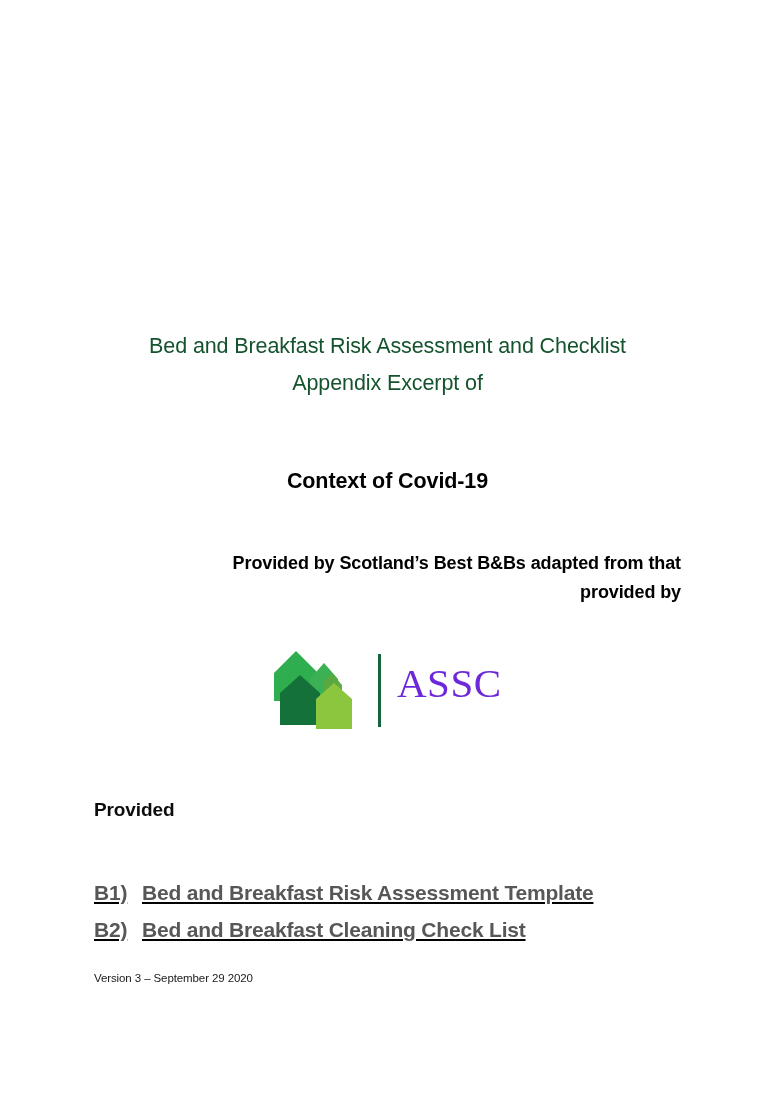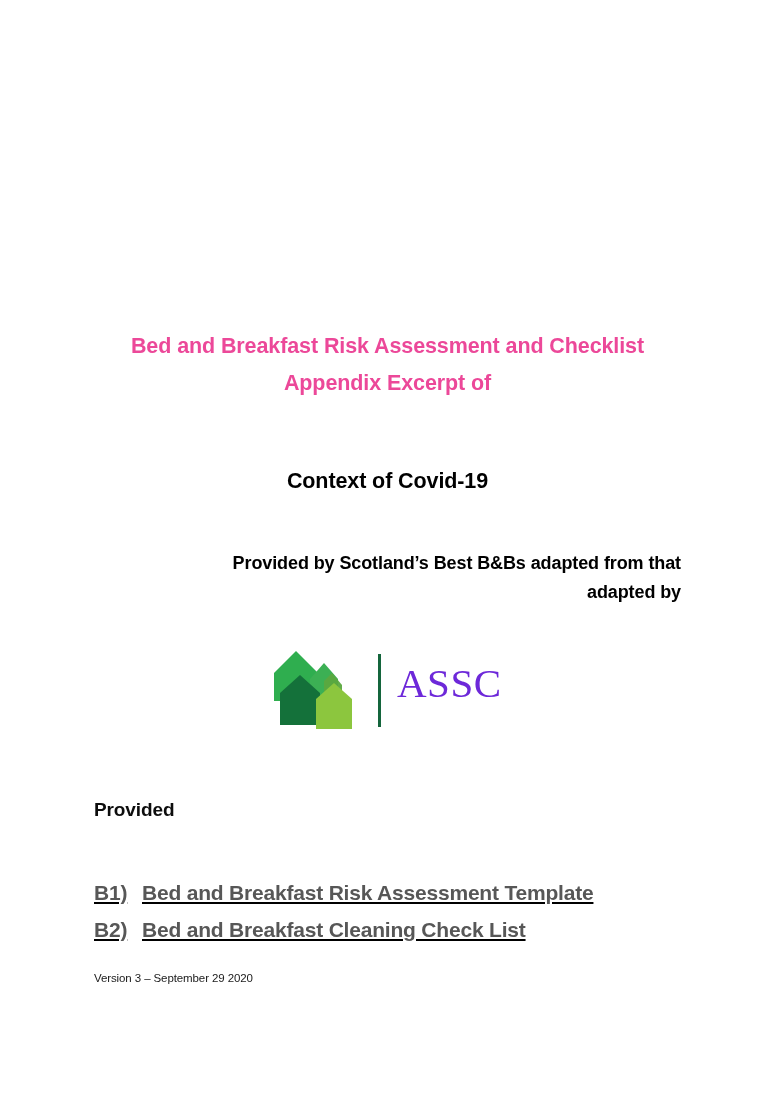--- a/index.html
+++ b/index.html
@@ -35,22 +35,22 @@
 
   .title-block {
     position: absolute;
     left: 0;
     top: 328px;
     width: 587px;
     text-align: center;
   }
   .title-line {
     font-size: 21.5px;
-    font-weight: bold;
-    color: #ec4899;
+    font-weight: normal;
+    color: #14532d;
     line-height: 37px;
     letter-spacing: -0.1px;
     white-space: nowrap;
   }
 
   .subtitle-block {
     position: absolute;
     left: 0;
     top: 463px;
     width: 587px;
@@ -171,21 +171,21 @@
       <div class="title-line">Bed and Breakfast Risk Assessment and Checklist</div>
       <div class="title-line">Appendix Excerpt of</div>
     </div>
 
     <div class="subtitle-block">
       <div class="subtitle-line">Context of Covid-19</div>
     </div>
 
     <div class="provided-block">
       <div class="provided-line">Provided by Scotland’s Best B&amp;Bs adapted from that</div>
-      <div class="provided-line">adapted by</div>
+      <div class="provided-line">provided by</div>
     </div>
 
     <div class="logo">
       <div class="logo-mark">
         <svg width="96" height="88" viewBox="0 0 96 88" xmlns="http://www.w3.org/2000/svg">
 
           <path d="M4 28 L26 6 L48 28 L48 56 L4 56 Z" fill="#2FAE4F"></path>
 
           <path d="M40 34 L54 18 L68 34 L68 60 L40 60 Z" fill="#3CB054"></path>
 

